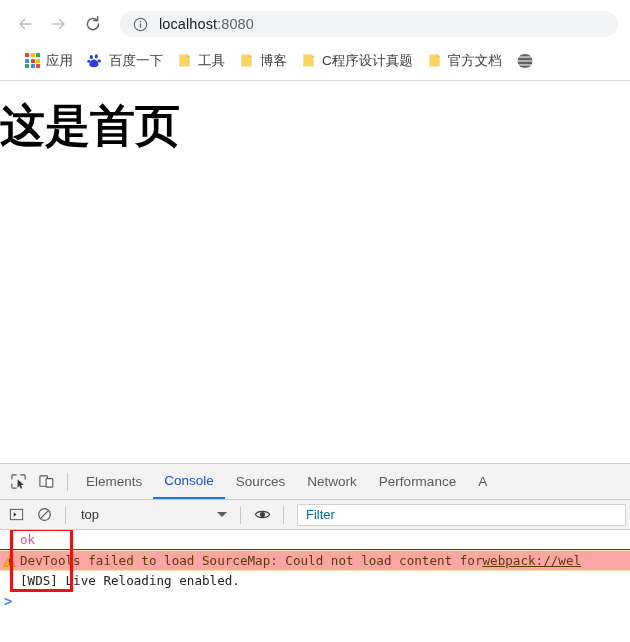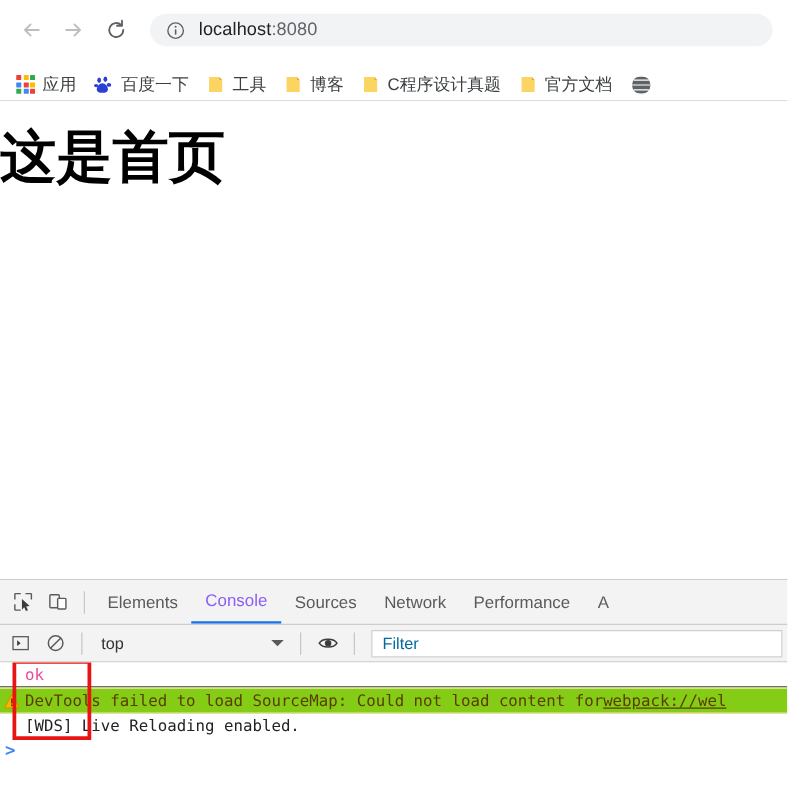--- a/index.html
+++ b/index.html
@@ -61,22 +61,22 @@
     font-family: "Liberation Sans", sans-serif;
   }
   .url-port { color: #5f6368; }
 
   
   .bookmarks-bar {
     height: 33px;
     background: #ffffff;
     border-bottom: 1px solid #dadce0;
     display: flex;
-    align-items: flex-end;
-    padding: 0 6px;
+    align-items: flex-start;
+    padding: 0 18px;
     box-sizing: border-box;
     overflow: hidden;
     white-space: nowrap;
   }
   .bm-item {
     display: flex;
     align-items: center;
     height: 25px;
     padding: 0 7px;
     border-radius: 4px;
@@ -161,21 +161,21 @@
     display: flex;
     align-items: center;
     padding: 0 11px;
     font-size: 13.5px;
     color: #5a5a5a;
     box-sizing: border-box;
     flex: 0 0 auto;
     font-family: "Liberation Sans", sans-serif;
   }
   .dt-tab.active {
-    color: #8b5cf6;
+    color: #1d4ed8;
     border-bottom: 2px solid #1a73e8;
   }
 
   .dt-console-toolbar {
     height: 30px;
     background: #f3f3f3;
     border-bottom: 1px solid #cdcdcd;
     display: flex;
     align-items: center;
     padding-left: 2px;
@@ -235,21 +235,21 @@
     font-size: 12.6px;
     line-height: 19px;
     white-space: nowrap;
     position: relative;
   }
   .console-row.log {
     color: #ec4899;
     border-bottom: 1px solid #404040;
   }
   .console-row.warning {
-    background: #84cc16;
+    background: #fca5a5;
     color: #5c3c00;
     border-top: 1px solid #f3e6b3;
     border-bottom: 1px solid #f3e6b3;
     padding-left: 20px;
   }
   .warn-badge {
     position: absolute;
     left: 3px;
     top: 50%;
     transform: translateY(-50%);

